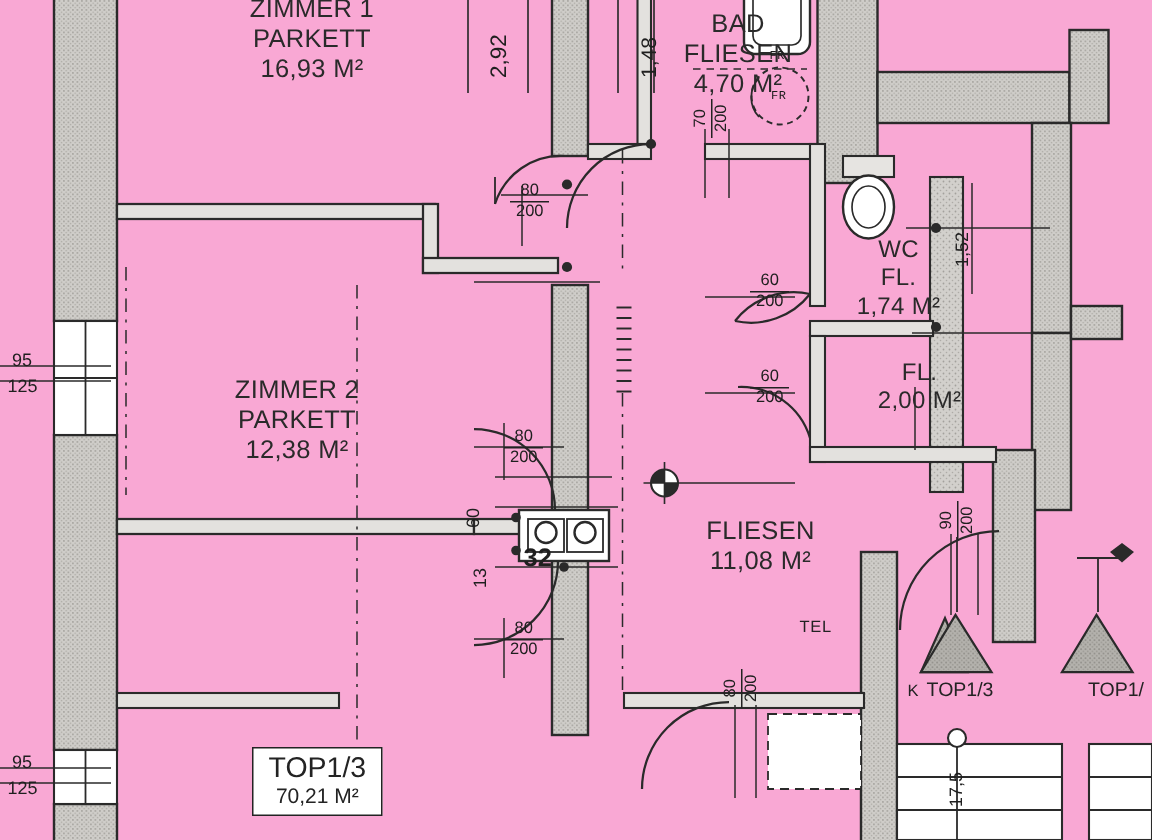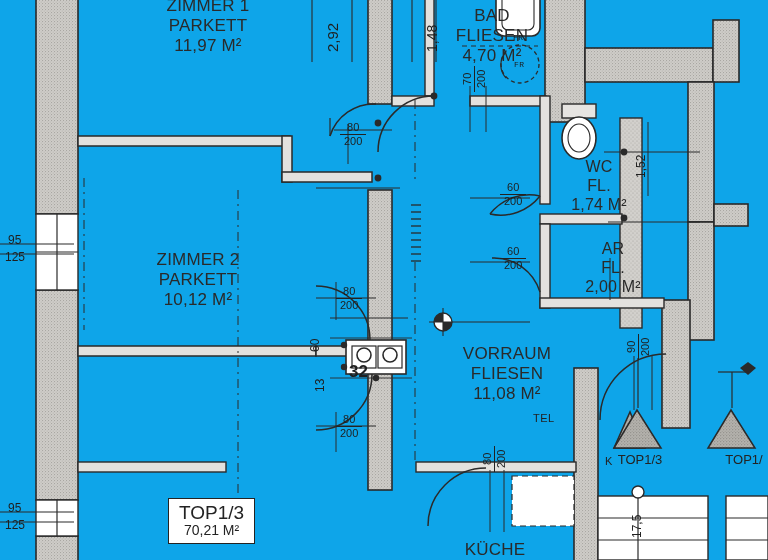--- a/index.html
+++ b/index.html
@@ -8,21 +8,21 @@
     padding: 0;
     background: #ffffff;
   }
   body {
     font-family: "Liberation Sans", sans-serif;
   }
   #plan {
     position: relative;
     width: 768px;
     height: 560px;
-    background: #0ea5e9;
+    background: #f9a8d4;
     overflow: hidden;
   }
   #plan svg {
     position: absolute;
     top: 0;
     left: 0;
   }
   .room-label {
     position: absolute;
     text-align: center;
@@ -338,56 +338,51 @@
       <circle cx="378" cy="123" r="3.4" fill="#2a2a2a" stroke="none"></circle>
       <circle cx="624" cy="152" r="3.4" fill="#2a2a2a" stroke="none"></circle>
       <circle cx="624" cy="218" r="3.4" fill="#2a2a2a" stroke="none"></circle>
       <circle cx="378" cy="178" r="3.4" fill="#2a2a2a" stroke="none"></circle>
     </g>
   </svg>
 
   <div class="room-label" style="left:118px; top:-4px; width:180px; font-size:17px;">
     <span class="ln">ZIMMER 1</span>
     <span class="ln">PARKETT</span>
-    <span class="ln">11,97 M²</span>
+    <span class="ln">16,93 M²</span>
   </div>
 
   <div class="room-label" style="left:108px; top:226px; width:180px; font-size:17px;margin-top:24px;">
     <span class="ln">ZIMMER 2</span>
     <span class="ln">PARKETT</span>
-    <span class="ln">10,12 M²</span>
+    <span class="ln">12,38 M²</span>
   </div>
 
   <div class="room-label" style="left:432px; top:6px; width:120px; font-size:17px; text-align:center;">
     <span class="ln">BAD</span>
     <span class="ln">FLIESEN</span>
     <span class="ln">4,70 M²</span>
   </div>
 
   <div class="room-label" style="left:544px; top:158px; width:110px; font-size:16px;">
     <span class="ln">WC</span>
     <span class="ln">FL.</span>
     <span class="ln">1,74 M²</span>
   </div>
 
   <div class="room-label" style="left:558px; top:240px; width:110px; font-size:16px;">
-    <span class="ln">AR</span>
     <span class="ln">FL.</span>
     <span class="ln">2,00 M²</span>
   </div>
 
   <div class="room-label" style="left:432px; top:344px; width:150px; font-size:17px;">
-    <span class="ln">VORRAUM</span>
     <span class="ln">FLIESEN</span>
     <span class="ln">11,08 M²</span>
   </div>
 
-  <div class="room-label" style="left:440px; top:540px; width:110px; font-size:17px;">
-    <span class="ln">KÜCHE</span>
-  </div>
 
   <div class="topbox" style="left:168px; top:498px;">
     <span class="t1">TOP1/3</span>
     <span class="t2">70,21 M²</span>
   </div>
 
   <div class="dim-stack" style="left:462px; top:92px; transform:rotate(-90deg); transform-origin:left top;">
     <span class="top-num">70</span>
     <span class="bot-num">200</span>
   </div>

